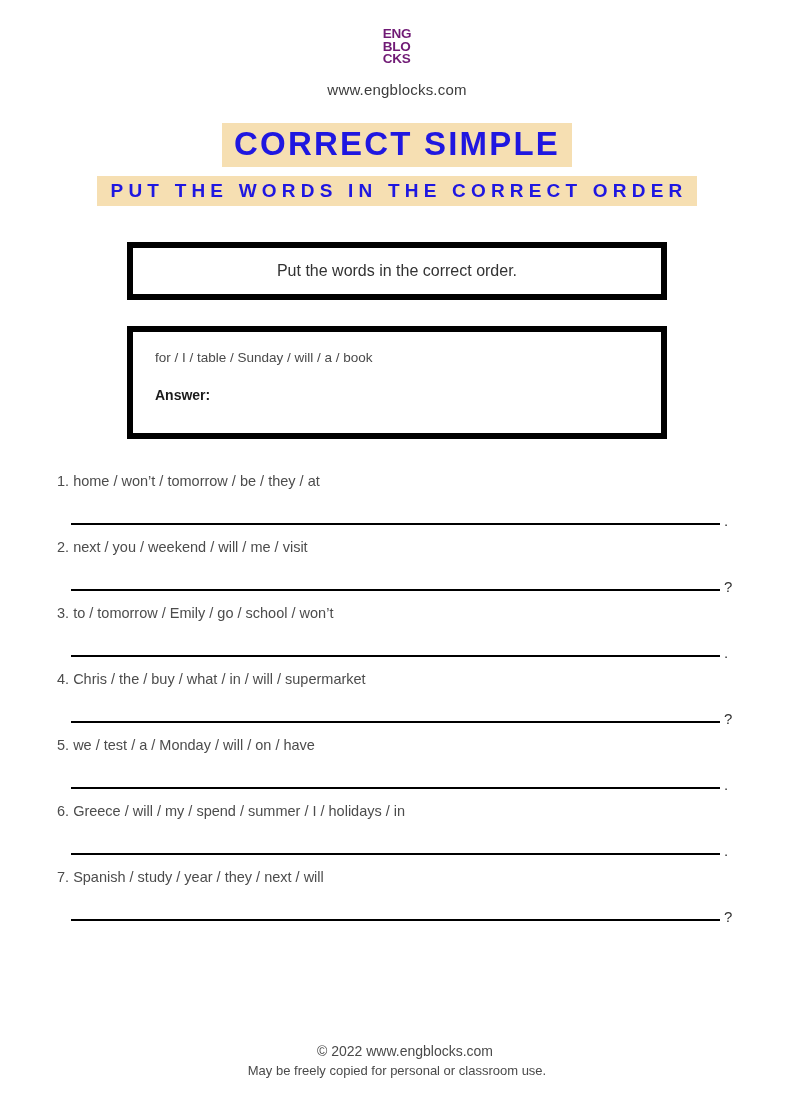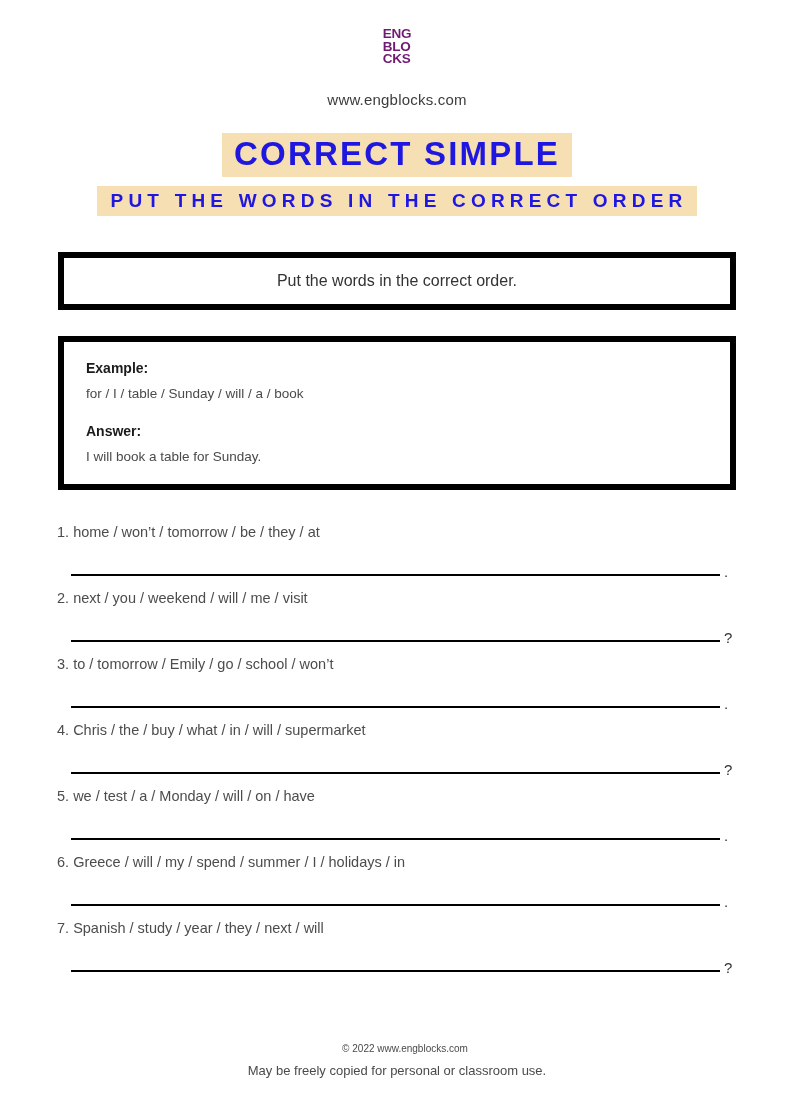--- a/index.html
+++ b/index.html
@@ -34,21 +34,21 @@
     font-family: "Liberation Sans", sans-serif;
     font-weight: bold;
     font-size: 13.5px;
     line-height: 12.5px;
     letter-spacing: -0.3px;
     color: #701a75;
   }
   .logo div { display: block; }
 
   .site-url {
-    margin-top: 24px;
+    margin-top: 14px;
     text-align: center;
     font-size: 15px;
     color: #3c3c3c;
     letter-spacing: 0.2px;
   }
 
   
   .title-wrap {
     margin-top: 25px;
     text-align: center;
@@ -74,21 +74,21 @@
     font-weight: bold;
     font-size: 19px;
     letter-spacing: 5.2px;
     padding: 4px 10px 5px 14px;
     line-height: 1.15;
   }
 
   
   .panel {
     margin: 0 auto;
-    width: 678px;
+    width: 540px;
     background: #ffffff;
     border: 6px solid #000000;
     box-sizing: border-box;
   }
   .panel-instruction {
     margin-top: 36px;
     height: 58px;
     display: flex;
     align-items: center;
     justify-content: center;
@@ -180,21 +180,21 @@
     letter-spacing: 1px;
   }
   .page-band .word { letter-spacing: 3px; }
 
   .copyright {
     position: absolute;
     left: 16px;
     right: 0;
     top: 1043px;
     text-align: center;
-    font-size: 10px;
+    font-size: 14px;
     color: #4a4a4a;
   }
   .license {
     position: absolute;
     left: 0;
     right: 0;
     top: 1063px;
     text-align: center;
     font-size: 13px;
     color: #4a4a4a;
@@ -219,24 +219,22 @@
   </div>
   <div class="subtitle-wrap">
     <span class="subtitle">PUT THE WORDS IN THE CORRECT ORDER</span>
   </div>
 
   <div class="panel panel-instruction">
     <span class="instruction-text">Put the words in the correct order.</span>
   </div>
 
   <div class="panel panel-example">
-    <p class="ex-label">Example:</p>
     <p class="ex-text">for / I / table / Sunday / will / a / book</p>
     <p class="ex-label second">Answer:</p>
-    <p class="ex-text">I will book a table for Sunday.</p>
   </div>
 
   <div class="items">
 
     <div class="item">
       <p class="item-prompt"><span>1.</span> <span>home / won’t / tomorrow / be / they / at</span></p>
       <div class="answer-row">
         <div class="answer-line"></div>
         <span class="answer-punct">.</span>
       </div>

